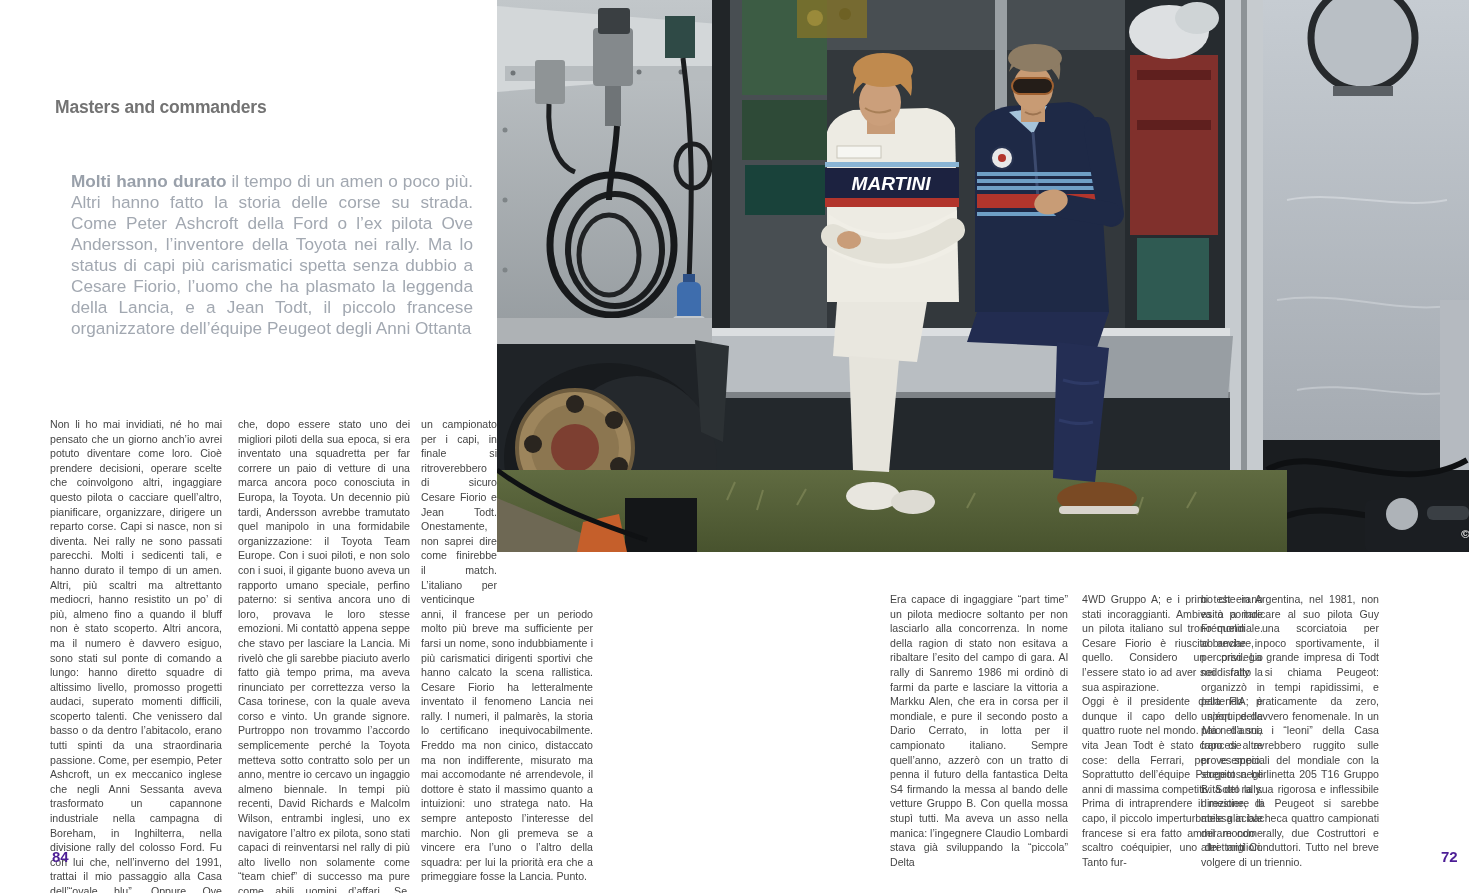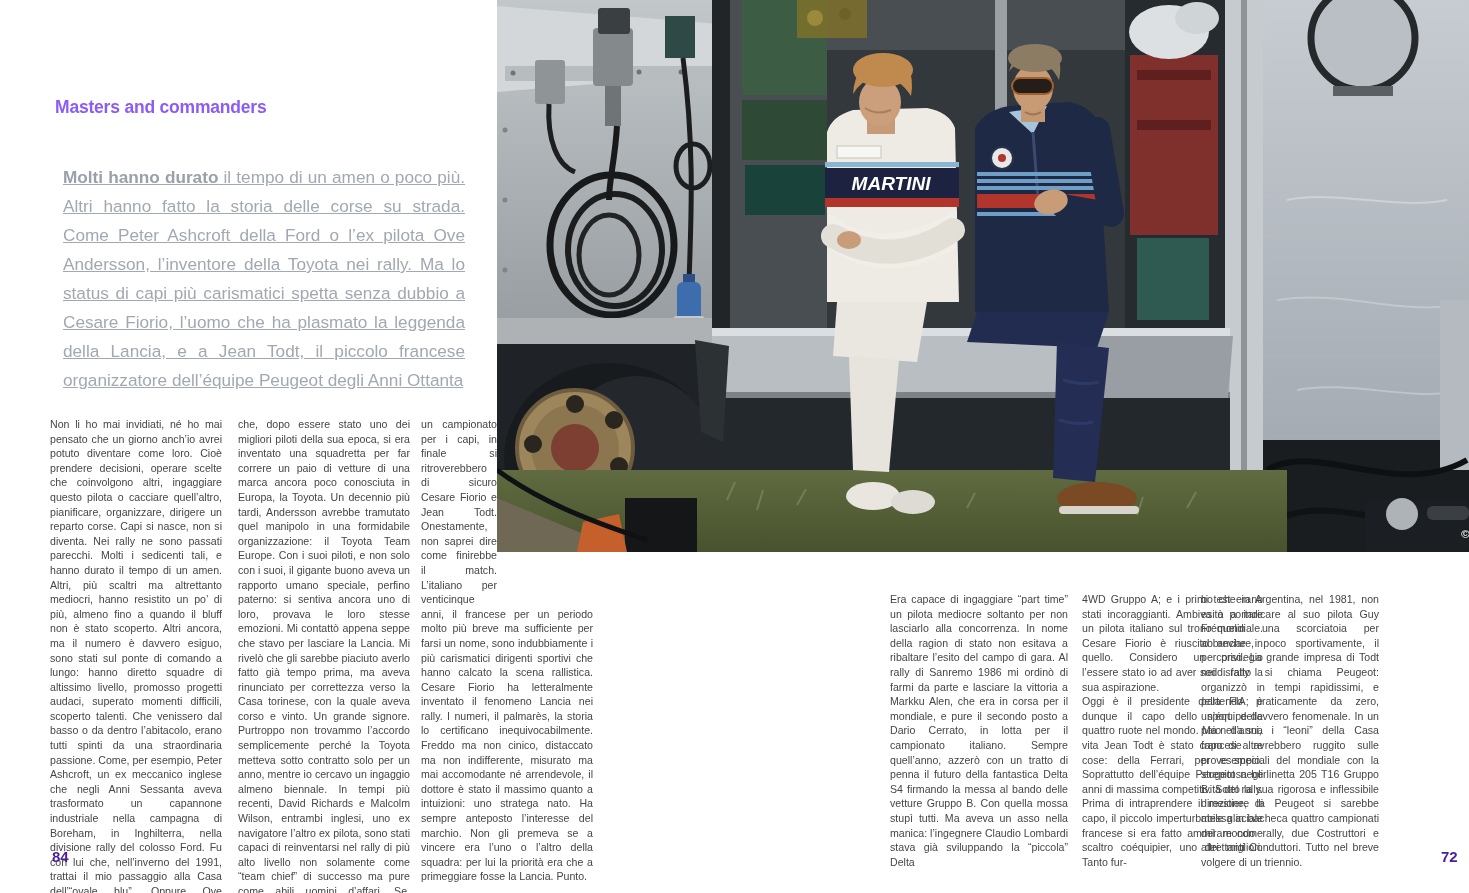--- a/index.html
+++ b/index.html
@@ -13,25 +13,25 @@
     position:absolute; left:948px; top:528px; font-size:11.5px;
     font-style:italic; font-weight:700; color:#ffffff; opacity:.92;
     letter-spacing:.3px; text-shadow:0 0 2px rgba(0,0,0,.45);margin-left:16px;
   }
   .title {
     position:absolute; left:55px; top:58px; margin:0;
     font-size:30px; font-weight:400; letter-spacing:-.3px; color:#9aa1a9;
   }
   .subtitle {
     position:absolute; left:55px; top:97px; margin:0;
-    font-size:17.5px; font-weight:700; letter-spacing:-.2px; color:#8b5cf6;
+    font-size:17.5px; font-weight:700; letter-spacing:-.2px; color:#737373;
   }
   .intro {
-    position:absolute; left:55px; top:155px; width:402px; margin:8px;
-    font-size:17.2px; line-height:29px; text-align:justify; color:#a2a8b1;text-decoration:underline;
+    position:absolute; left:55px; top:155px; width:402px; margin:16px;
+    font-size:17.2px; line-height:21px; text-align:justify; color:#a2a8b1;
   }
   .intro strong { font-weight:700; color:#99a0aa; }
   .col {
     position:absolute; font-size:10.6px; line-height:14.6px;
     text-align:justify; color:#454545;
   }
   .colL1 { left:50px;  top:417px; width:172px; }
   .colL2 { left:238px; top:417px; width:172px; }
   .colL3 { left:421px; top:417px; width:172px; }
   .wrapSpacer { float:right; width:96px; height:176px; }

